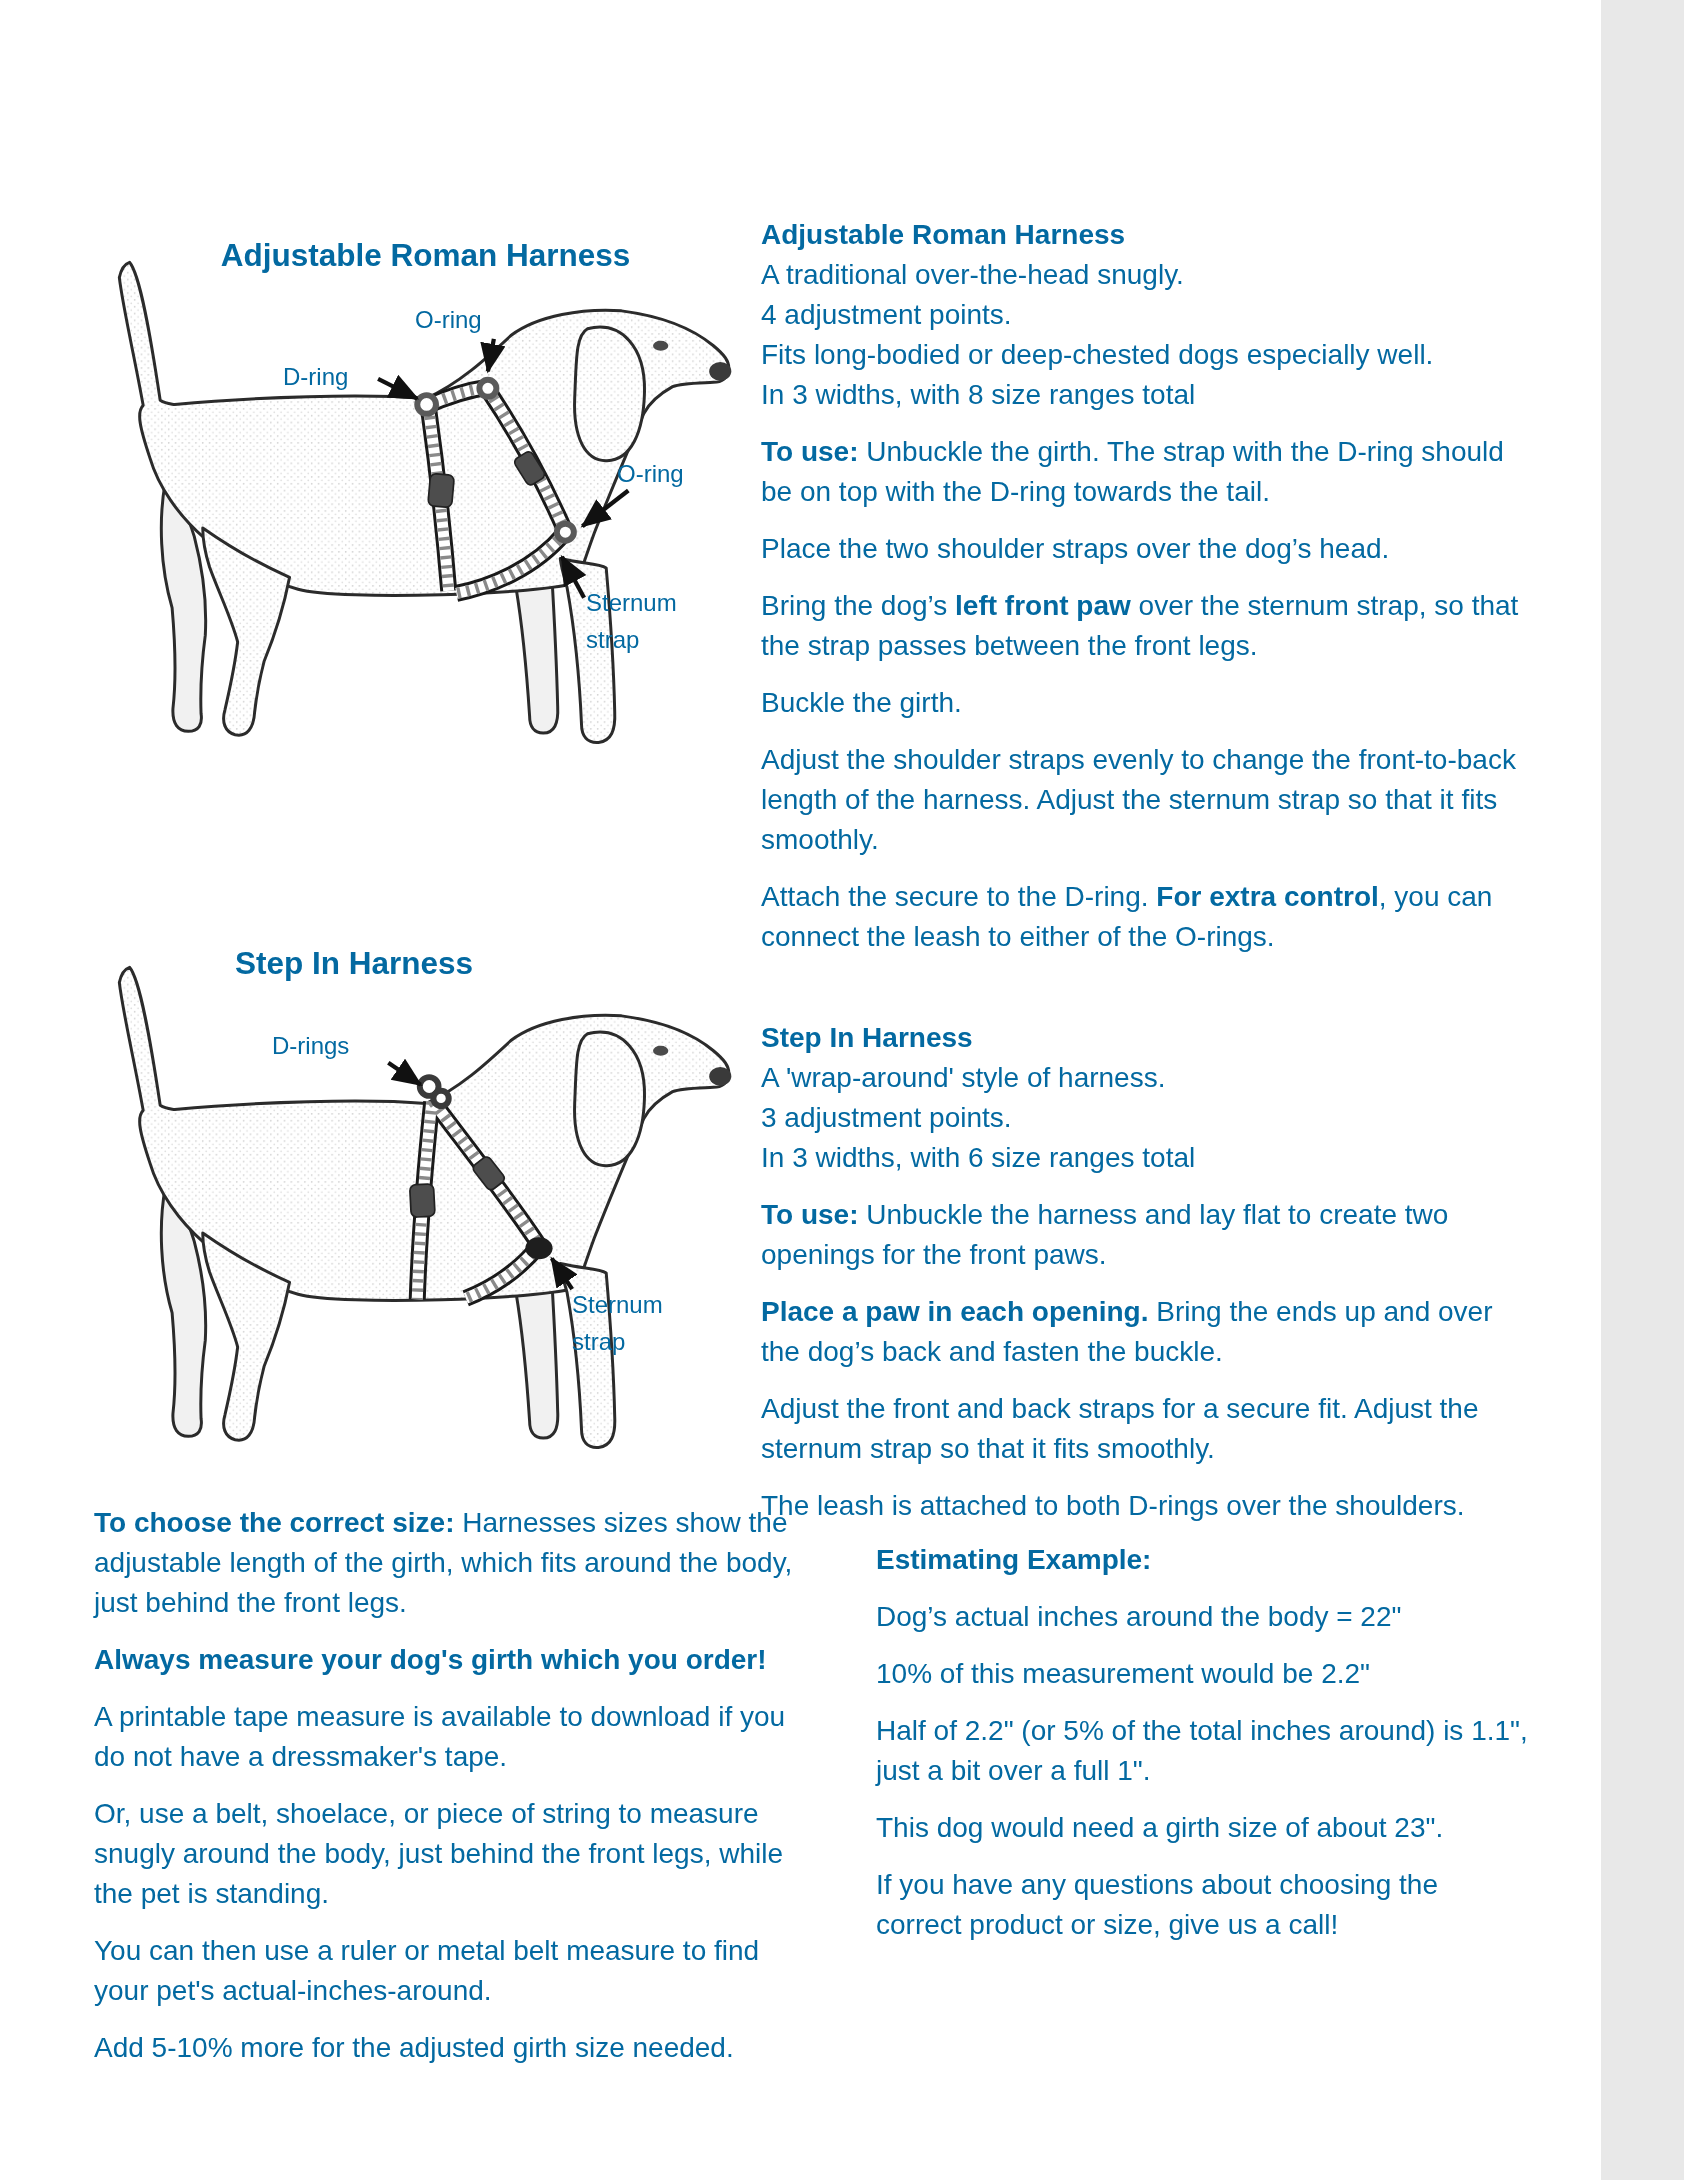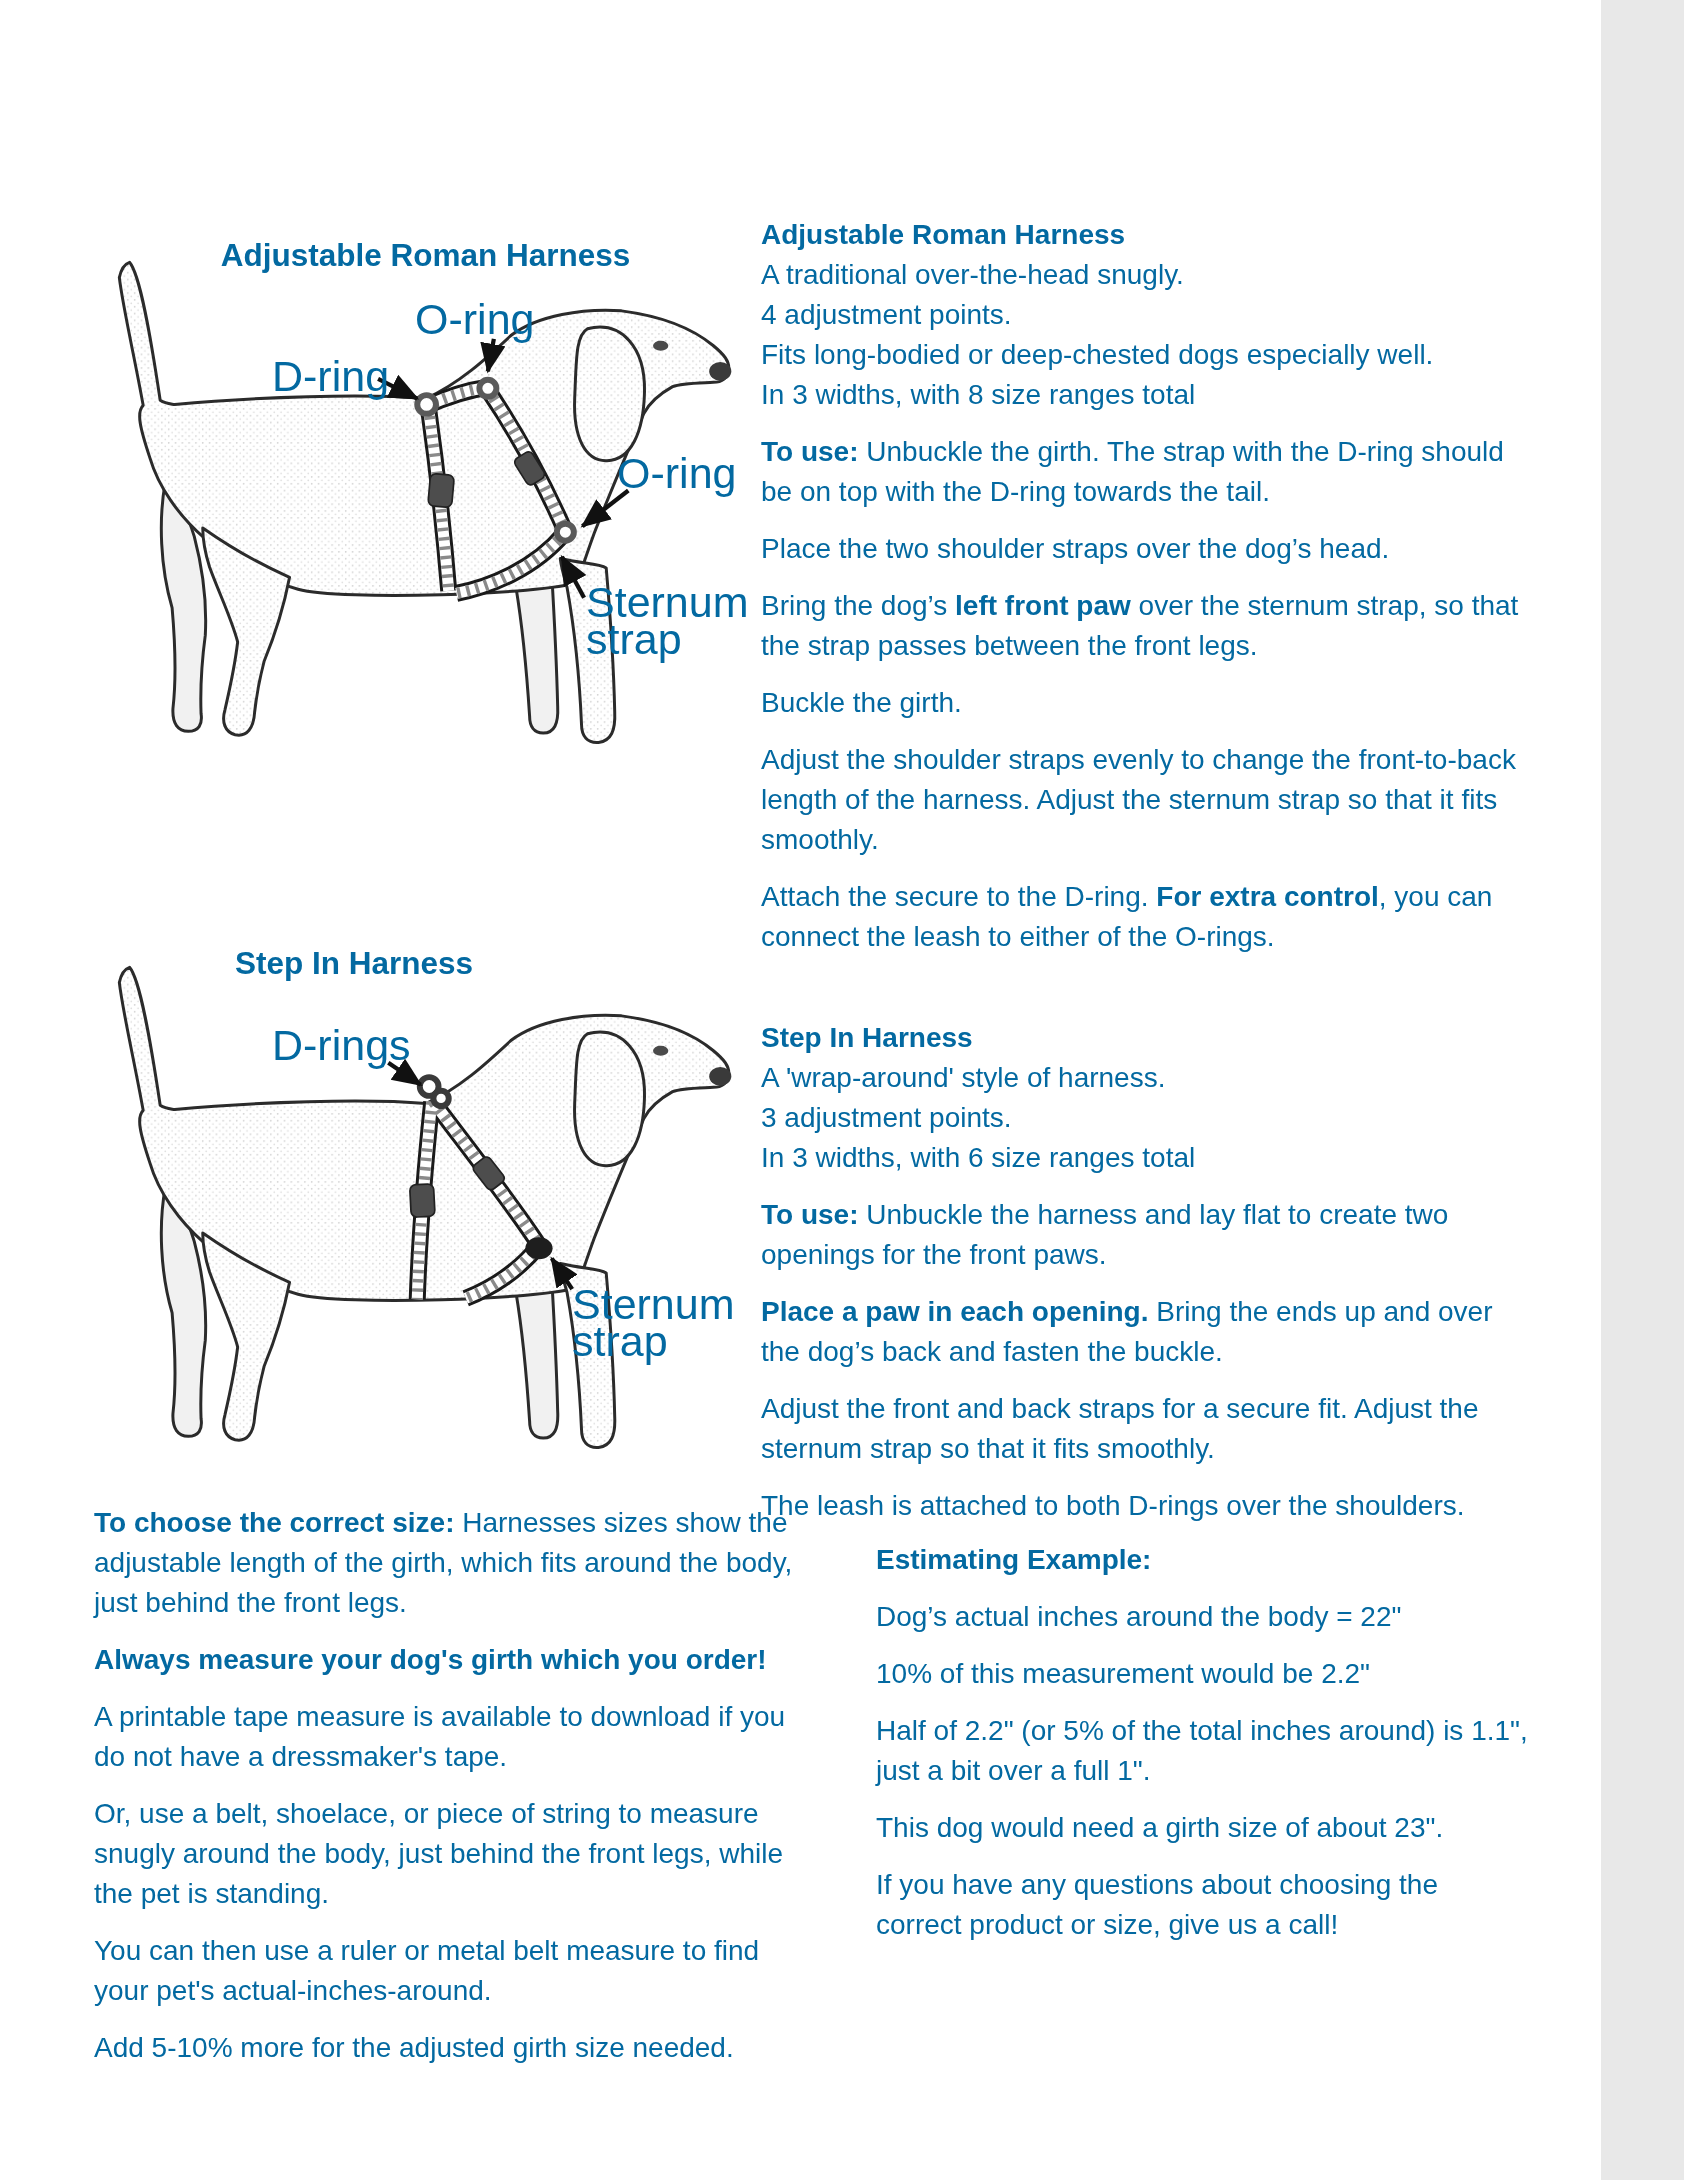--- a/index.html
+++ b/index.html
@@ -11,21 +11,21 @@
   .textcol{position:absolute;font-size:28px;line-height:40px;}
   .textcol p{margin:17px 0 0 0;}
   .h{font-weight:700;}
   .ln{font-weight:400;}
   .sec-gap{margin-top:61px;display:block;}
   .closing{margin-top:41px;text-align:left;max-width:634px;margin-left:auto;margin-right:auto;}
   
   .fig{position:absolute;width:673px;height:549px;}
   .fig svg{position:absolute;left:0;top:0;}
   .fig-title{position:absolute;font-weight:700;font-size:31.5px;text-align:center;}
-  .callout{position:absolute;font-size:43px;line-height:37px;}
+  .callout{position:absolute;font-size:24px;line-height:37px;}
   .callout.two{width:149px;}
 </style>
 </head>
 <body>
 
 <div class="page">
 
   <div class="fig" style="left:85px;top:230px;">
     <svg width="673" height="549" viewBox="0 0 790 645">
       <defs>
@@ -77,21 +77,21 @@
       <circle cx="564" cy="355" r="10" fill="#ffffff" stroke="#5a5a5a" stroke-width="7"></circle>
       <g stroke="#111111" stroke-width="5">
         <line x1="480" y1="128" x2="473" y2="166" marker-end="url(#ah-a)"></line>
         <line x1="344" y1="175" x2="390" y2="198" marker-end="url(#ah-a)"></line>
         <line x1="638" y1="306" x2="584" y2="348" marker-end="url(#ah-a)"></line>
         <line x1="586" y1="432" x2="560" y2="384" marker-end="url(#ah-a)"></line>
       </g>
     </svg>
     <div class="fig-title" style="left:85px;top:6.8px;width:511px;">Adjustable Roman Harness</div>
     <div class="callout" style="left:330px;top:71px;">O-ring</div>
-    <div class="callout" style="left:187px;top:128px;">D-ring</div>
+    <div class="callout" style="left:198px;top:128px;">D-ring</div>
     <div class="callout" style="left:532px;top:225px;">O-ring</div>
     <div class="callout two" style="left:501px;top:354px;">Sternum strap</div>
   </div>
 
   <div class="fig" style="left:85px;top:935px;">
     <svg width="673" height="549" viewBox="0 0 790 645">
       <defs>
         <pattern id="stip-b" width="8" height="8" patternUnits="userSpaceOnUse">
           <rect width="8" height="8" fill="#ffffff"></rect>
           <circle cx="2" cy="2" r="1" fill="#cfcfcf"></circle>

